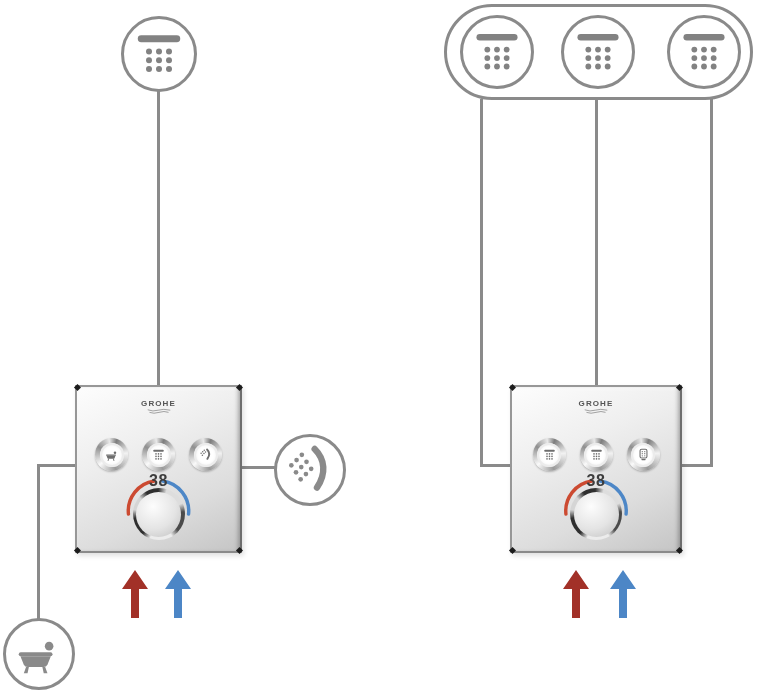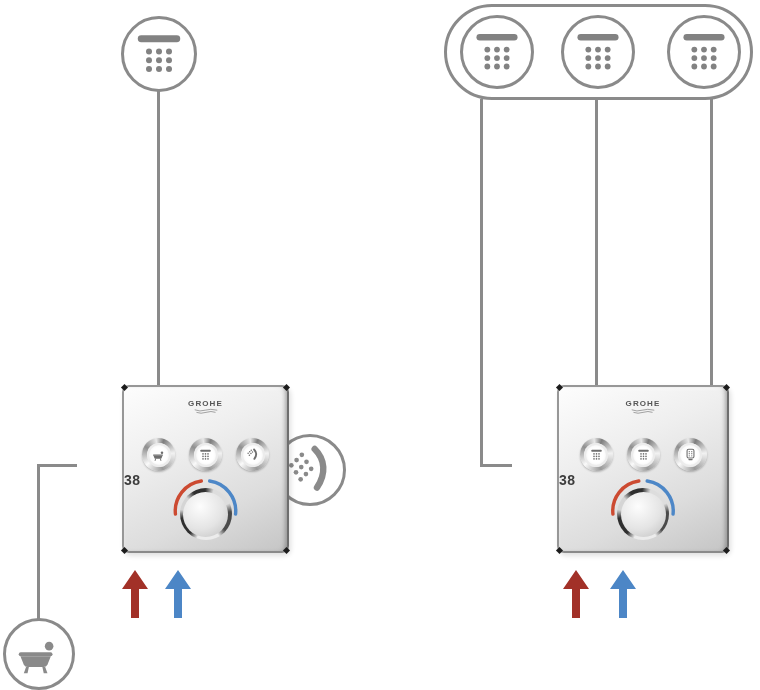--- a/index.html
+++ b/index.html
@@ -2,47 +2,47 @@
 <html><head>
 <meta charset="utf-8">
 <style>
   html,body{margin:0;padding:0;background:#fff;}
   .canvas{position:relative;width:760px;height:690px;background:#ffffff;overflow:hidden;
           font-family:"Liberation Sans",sans-serif;}
   .cline{position:absolute;background:#8a8a8a;}
   .outlet{position:absolute;box-sizing:border-box;border:3px solid #8a8a8a;border-radius:50%;
           background:#fff;display:flex;align-items:center;justify-content:center;}
   .pill{position:absolute;box-sizing:border-box;border:3px solid #8a8a8a;border-radius:50px;background:#fff;}
-  .panel{position:absolute;box-sizing:border-box;border-radius:7px;
+  .panel{position:absolute;box-sizing:border-box;border-radius:1px;
          background:linear-gradient(155deg,#fdfdfd 0%,#efefef 35%,#dddddd 70%,#c5c5c5 100%);
          border:2px solid #979797;border-right-color:#6e6e6e;border-bottom-color:#8a8a8a;
          box-shadow:2px 3px 5px rgba(0,0,0,0.12),
                     inset -4px 0 5px -3px rgba(60,60,60,.55),
-                    inset 0 3px 4px -2px rgba(255,255,255,.9);margin-left:47px;}
+                    inset 0 3px 4px -2px rgba(255,255,255,.9);}
   .screw{position:absolute;width:5px;height:5px;background:#1c1c1c;transform:rotate(45deg);}
   .screw.tl{left:-2px;top:-2px}.screw.tr{right:-2px;top:-2px}
   .screw.bl{left:-2px;bottom:-2px}.screw.br{right:-2px;bottom:-2px}
   .logo{position:absolute;top:12px;left:0;right:0;display:flex;flex-direction:column;
         align-items:center;gap:0px;}
   .logo-text{font-size:8px;font-weight:bold;color:#555;letter-spacing:1.1px;line-height:9px;}
   .btn-row{position:absolute;top:51px;left:0;right:0;display:flex;justify-content:center;gap:14px;}
   .btn{width:33px;height:33px;border-radius:50%;flex:0 0 auto;
        background:conic-gradient(from 20deg,#7d7d7d,#f2f2f2 18%,#9a9a9a 40%,#fafafa 58%,#8f8f8f 78%,#e8e8e8 92%,#7d7d7d);
        display:flex;align-items:center;justify-content:center;box-shadow:0 1px 2px rgba(0,0,0,.25);}
   .btn-face{width:24px;height:24px;border-radius:50%;background:#fff;
             box-shadow:inset 0 0 0 2px #ececec,inset 0 0 4px rgba(0,0,0,.18);
             display:flex;align-items:center;justify-content:center;}
   .knob{position:absolute;top:101px;left:calc(50% - 26px);width:52px;height:52px;border-radius:50%;
         background:conic-gradient(from -30deg,#2f2f2f 0 28deg,#dddddd 48deg 95deg,#4a4a4a 115deg 160deg,
                    #ececec 180deg 230deg,#2f2f2f 250deg 290deg,#d5d5d5 310deg 340deg,#2f2f2f 360deg);
         display:flex;align-items:center;justify-content:center;}
   .knob-face{width:45px;height:45px;border-radius:50%;
              background:radial-gradient(circle at 38% 32%,#fdfdfd,#e4e4e4 55%,#cfcfcf 80%,#bfbfbf);}
-  .temp{position:absolute;top:85px;left:0;right:0;text-align:left;
-        font-size:14px;font-weight:bold;color:#3d3d3d;letter-spacing:.5px;z-index:3;}
+  .temp{position:absolute;top:85px;left:0;right:0;text-align:center;
+        font-size:16px;font-weight:bold;color:#3d3d3d;letter-spacing:.5px;z-index:3;}
   .arcsvg{position:absolute;left:0;top:0;width:100%;height:100%;z-index:2;pointer-events:none;}
   .arrow{position:absolute;width:28px;height:48px;}
 </style>
 </head>
 <body>
 
 <div class="canvas">
 
   <div class="cline" style="left:157px;top:91px;width:3px;height:294px"></div>
   <div class="cline" style="left:241px;top:466px;width:35px;height:3px"></div>

